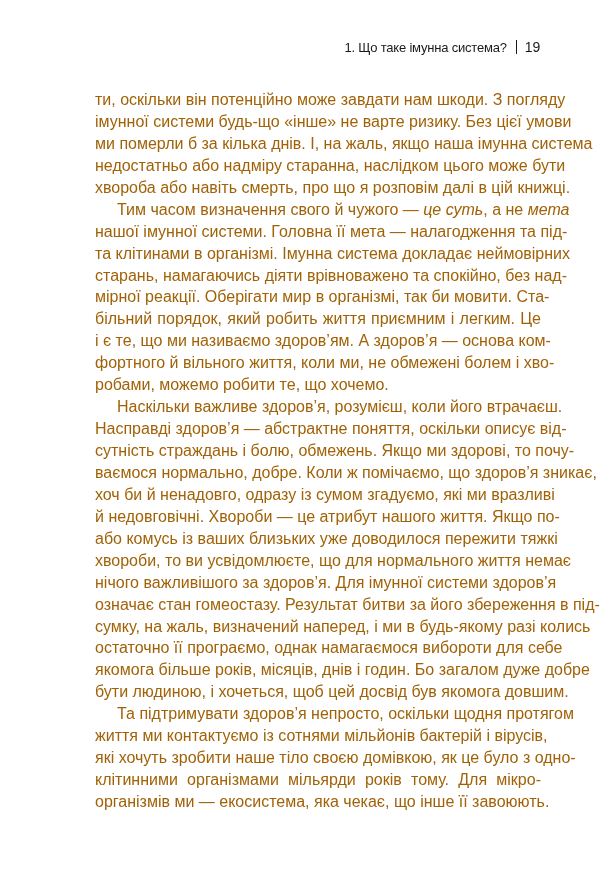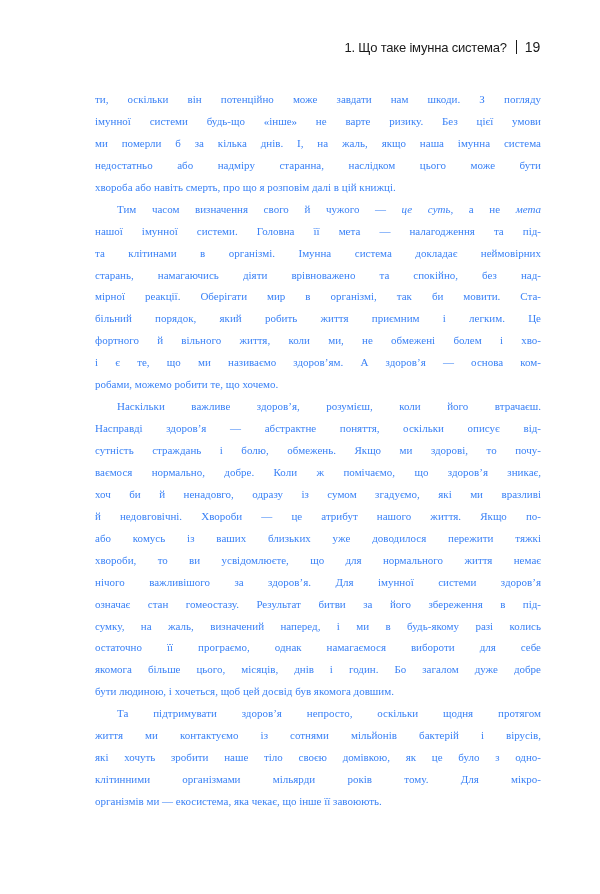--- a/index.html
+++ b/index.html
@@ -39,24 +39,24 @@
       margin: 0 8px 0 9px;
     }
     .running-head .pagenum {
       font-size: 14px;
     }
     .body-text {
       position: absolute;
       left: 87px;
       top: 89px;
       width: 446px;
-      font-family: Liberation Serif, serif;
-      font-size: 11px;
+      font-family: Liberation Sans, sans-serif;
+      font-size: 16px;
       line-height: 21.95px;
-      color: #3b82f6;
+      color: #a16207;
     }
     .line {
       display: block;
       text-align: justify;
       text-align-last: justify;
       white-space: nowrap;
       height: 21.95px;
       overflow: visible;
     }
     .line.last {
@@ -88,38 +88,38 @@
         <span class="line"><span>недостатньо або надміру старанна, наслідком цього може бути</span></span>
         <span class="line last"><span>хвороба або навіть смерть, про що я розповім далі в цій книжці.</span></span>
       </div>
       <div>
         <span class="line indent"><span>Тим часом визначення свого й чужого — </span><em>це суть</em><span>, а не </span><em>мета</em></span>
         <span class="line"><span>нашої імунної системи. Головна її мета — налагодження та під-</span></span>
         <span class="line"><span>та клітинами в організмі. Імунна система докладає неймовірних</span></span>
         <span class="line"><span>старань, намагаючись діяти врівноважено та спокійно, без над-</span></span>
         <span class="line"><span>мірної реакції. Оберігати мир в організмі, так би мовити. Ста-</span></span>
         <span class="line"><span>більний порядок, який робить життя приємним і легким. Це</span></span>
+        <span class="line"><span>і є те, що ми називаємо здоров’ям. А здоров’я — основа ком-</span></span>
         <span class="line"><span>фортного й вільного життя, коли ми, не обмежені болем і хво-</span></span>
-        <span class="line"><span>і є те, що ми називаємо здоров’ям. А здоров’я — основа ком-</span></span>
         <span class="line last"><span>робами, можемо робити те, що хочемо.</span></span>
       </div>
       <div>
         <span class="line indent"><span>Наскільки важливе здоров’я, розумієш, коли його втрачаєш.</span></span>
         <span class="line"><span>Насправді здоров’я — абстрактне поняття, оскільки описує від-</span></span>
         <span class="line"><span>сутність страждань і болю, обмежень. Якщо ми здорові, то почу-</span></span>
         <span class="line"><span>ваємося нормально, добре. Коли ж помічаємо, що здоров’я зникає,</span></span>
         <span class="line"><span>хоч би й ненадовго, одразу із сумом згадуємо, які ми вразливі</span></span>
         <span class="line"><span>й недовговічні. Хвороби — це атрибут нашого життя. Якщо по-</span></span>
         <span class="line"><span>або комусь із ваших близьких уже доводилося пережити тяжкі</span></span>
         <span class="line"><span>хвороби, то ви усвідомлюєте, що для нормального життя немає</span></span>
         <span class="line"><span>нічого важливішого за здоров’я. Для імунної системи здоров’я</span></span>
         <span class="line"><span>означає стан гомеостазу. Результат битви за його збереження в під-</span></span>
         <span class="line"><span>сумку, на жаль, визначений наперед, і ми в будь-якому разі колись</span></span>
         <span class="line"><span>остаточно її програємо, однак намагаємося вибороти для себе</span></span>
-        <span class="line"><span>якомога більше цього, місяців, днів і годин. Бо загалом дуже добре</span></span>
+        <span class="line"><span>якомога більше років, місяців, днів і годин. Бо загалом дуже добре</span></span>
         <span class="line last"><span>бути людиною, і хочеться, щоб цей досвід був якомога довшим.</span></span>
       </div>
       <div>
         <span class="line indent"><span>Та підтримувати здоров’я непросто, оскільки щодня протягом</span></span>
         <span class="line"><span>життя ми контактуємо із сотнями мільйонів бактерій і вірусів,</span></span>
         <span class="line"><span>які хочуть зробити наше тіло своєю домівкою, як це було з одно-</span></span>
         <span class="line"><span>клітинними організмами мільярди років тому. Для мікро-</span></span>
         <span class="line last"><span>організмів ми — екосистема, яка чекає, що інше її завоюють.</span></span>
       </div>
     </div>

